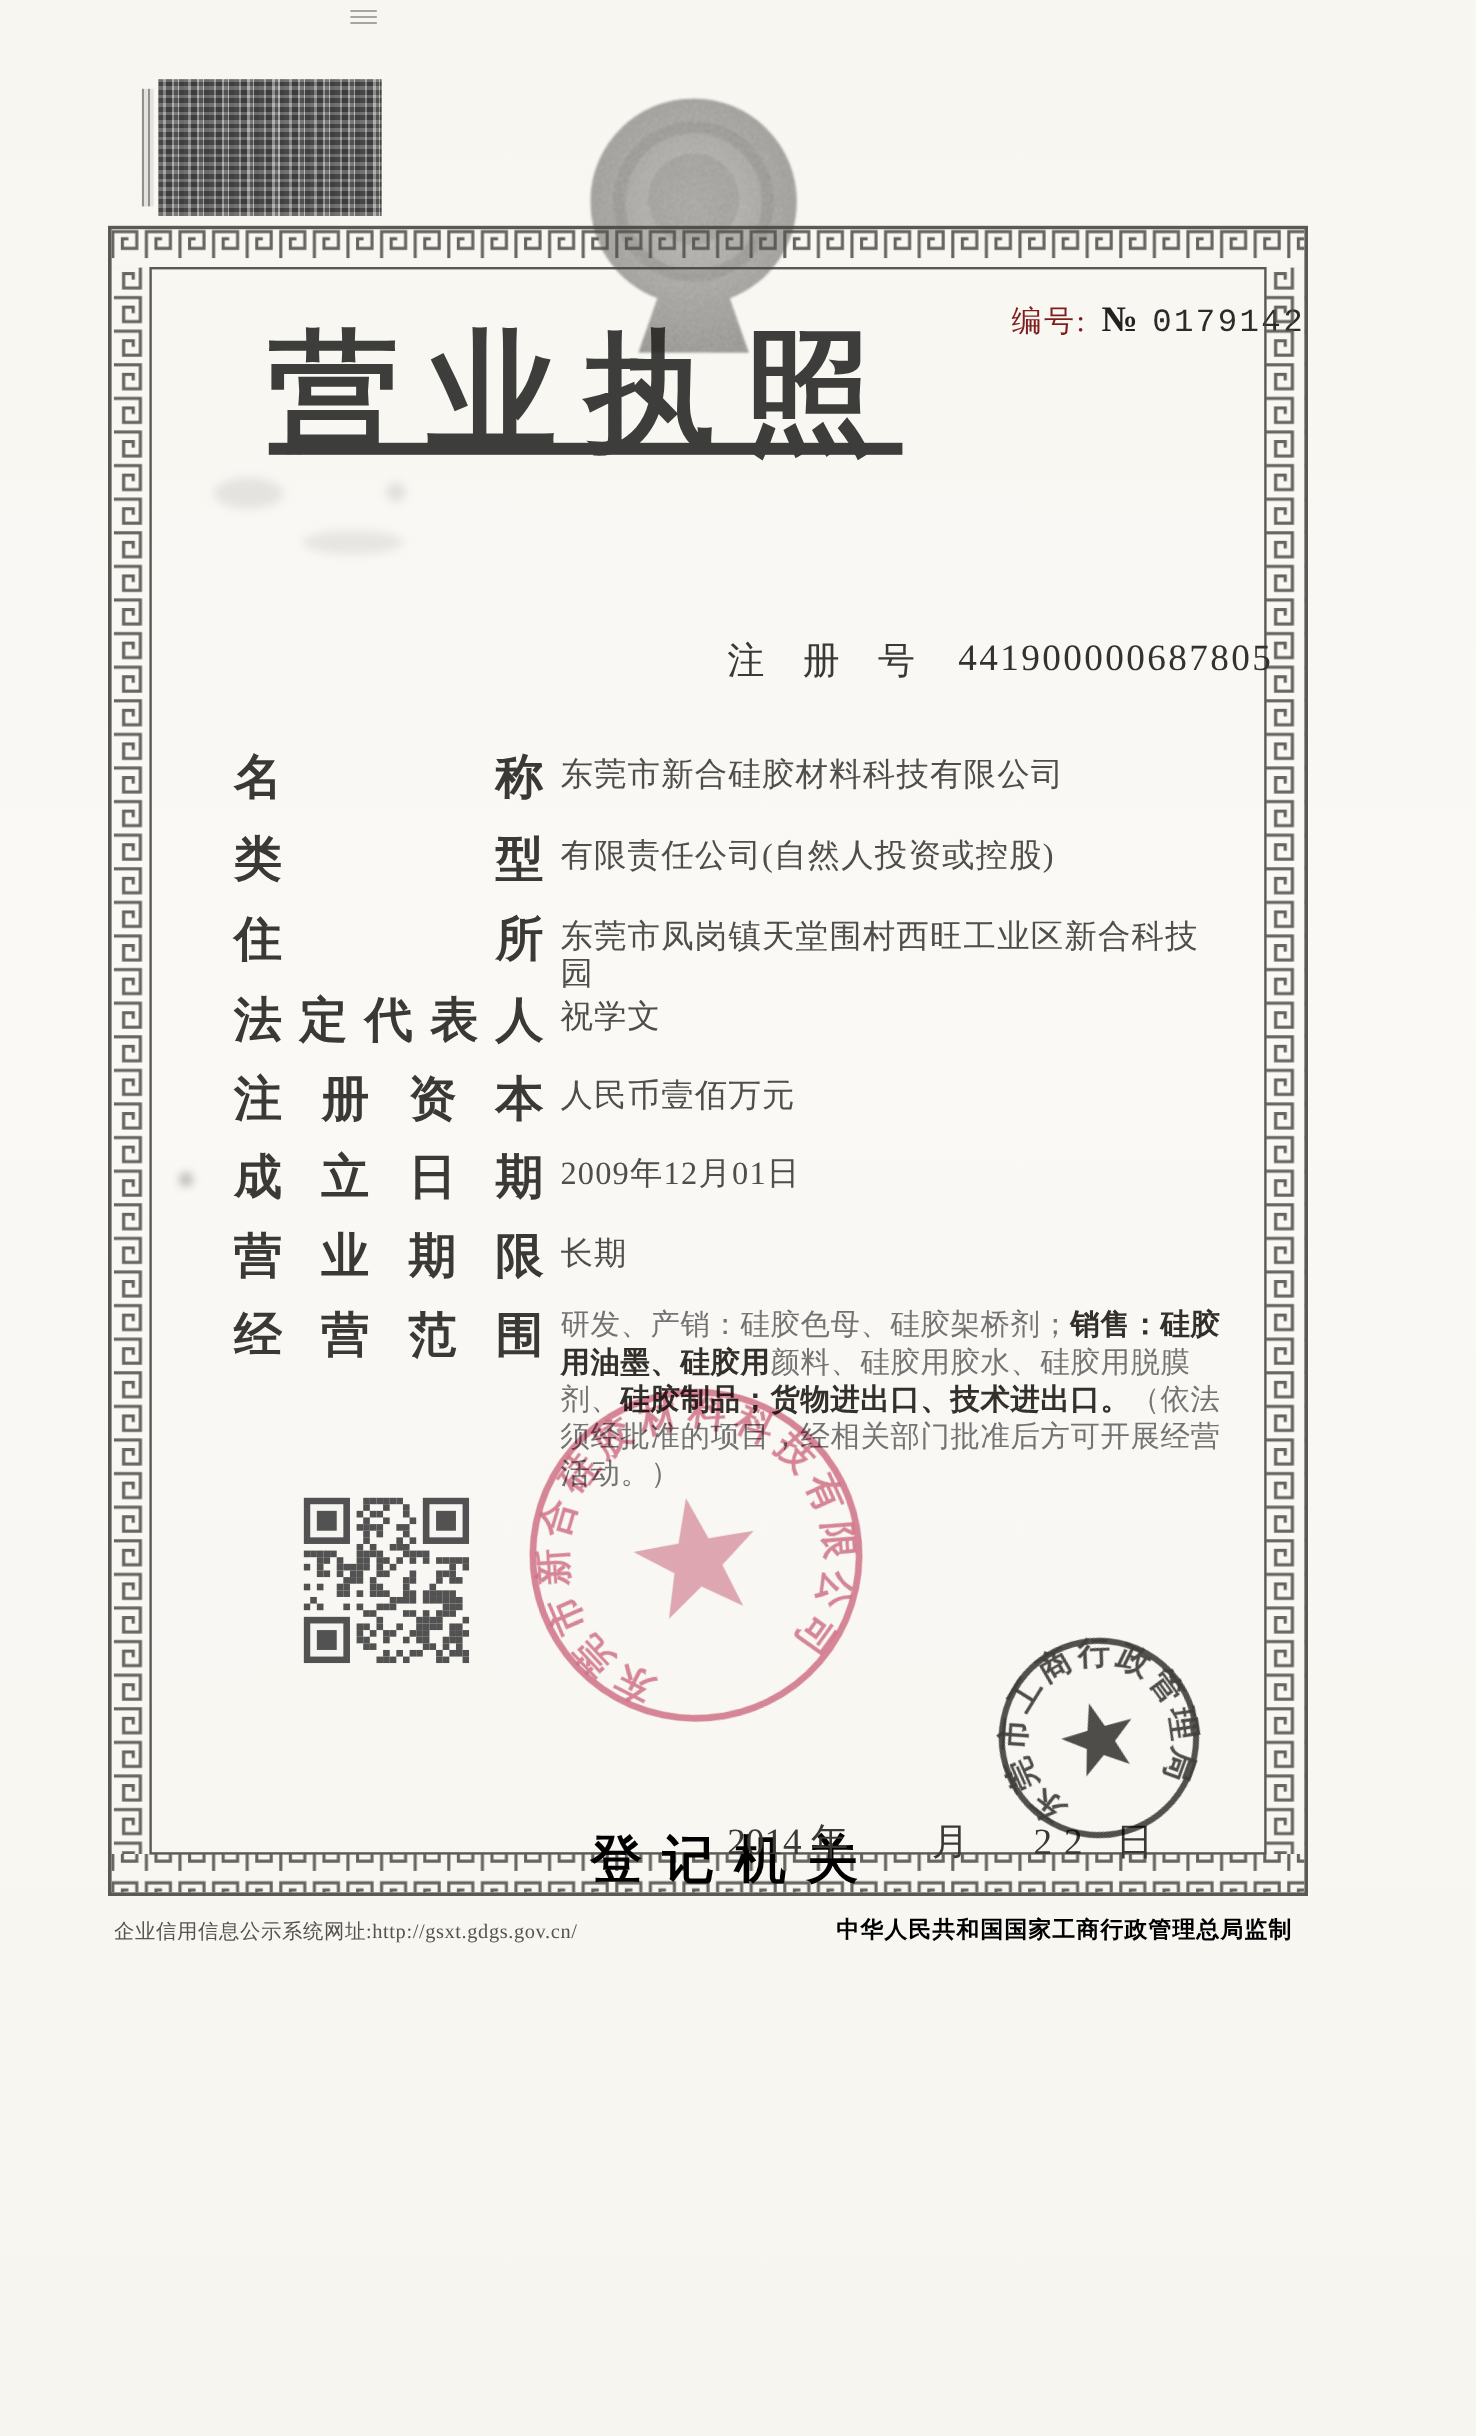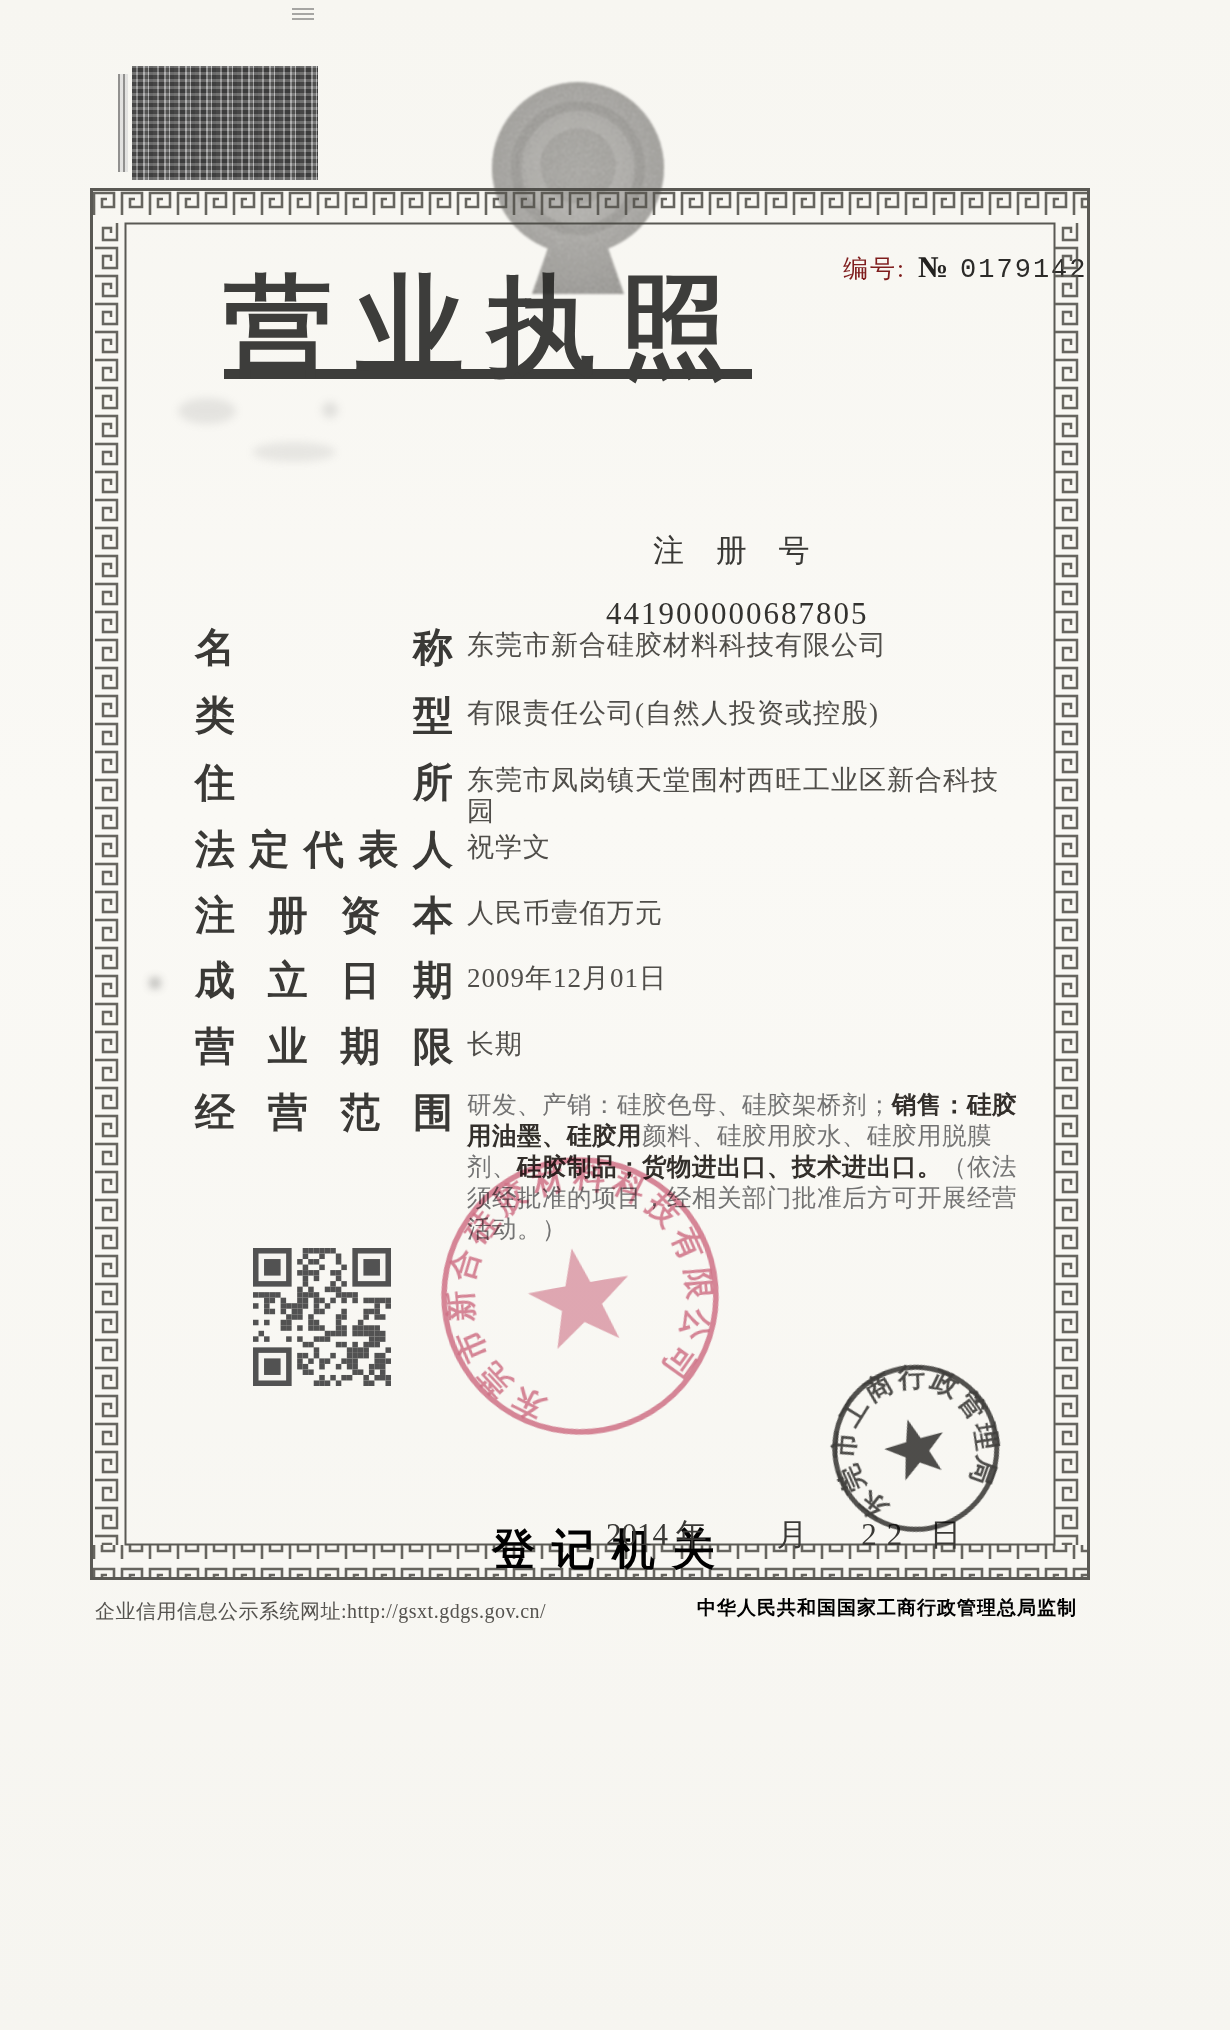--- a/index.html
+++ b/index.html
@@ -37,21 +37,21 @@
 
   
   .title{
     left:224px;top:254px;width:560px;
     font-family:"DejaVu Sans","Liberation Sans",sans-serif;
     font-size:108px;font-weight:900;letter-spacing:24px;color:#242422;
     opacity:.88;filter:blur(.45px);white-space:nowrap;text-decoration:underline;
   }
 
   
-  .regrow{left:606px;top:530px;display:flex;align-items:center;gap:24px;flex-direction:column;}
+  .regrow{left:606px;top:530px;display:flex;align-items:flex-start;gap:24px;}
   .regrow .rl{font-size:31px;letter-spacing:12px;color:#3a3936;}
   .regrow .rv{font-size:31px;color:#33322f;letter-spacing:2px;font-family:"Liberation Serif",serif;}
 
   
   .frow{position:absolute;left:195px;width:830px;}
   .flabel{
     position:absolute;left:0;top:0;width:258px;
     font-size:40px;font-weight:700;color:#3a3936;
     text-align:justify;text-align-last:justify;
     filter:blur(.25px);
@@ -74,21 +74,21 @@
 
   
   .registrar{left:492px;top:1521px;font-size:43px;font-weight:600;letter-spacing:17px;color:#000000;filter:blur(.25px);white-space:nowrap;}
   .datetext{left:606px;top:1514px;font-size:31px;color:#3a3936;white-space:nowrap;}
   .datetext .dp{display:inline-block;}
   .datetext .sp1{margin-right:62px;}
   .datetext .sp2{margin-right:46px;}
   .datetext .day{letter-spacing:10px;}
 
   
-  .footL{left:95px;top:1598px;font-size:20px;color:#55534f;letter-spacing:.5px;}
+  .footL{left:95px;top:1598px;font-size:17px;color:#55534f;letter-spacing:.5px;}
   .footR{left:697px;top:1595px;font-size:19px;font-weight:600;color:#000000;letter-spacing:1px;}
 
   
   .smudge{background:#8a8a8a;border-radius:50%;filter:blur(4px);}
   .sm1{left:178px;top:398px;width:58px;height:26px;opacity:.18;}
   .sm2{left:252px;top:442px;width:84px;height:20px;opacity:.16;}
   .sm3{left:322px;top:402px;width:16px;height:16px;opacity:.22;}
   .sm4{left:150px;top:978px;width:10px;height:10px;opacity:.4;background:#4a4a48;border-radius:2px;}
   .sm5{left:292px;top:6px;width:22px;height:14px;opacity:.5;background:repeating-linear-gradient(0deg,#555 0 2px,transparent 2px 5px);filter:none;border-radius:0;}
 </style>

